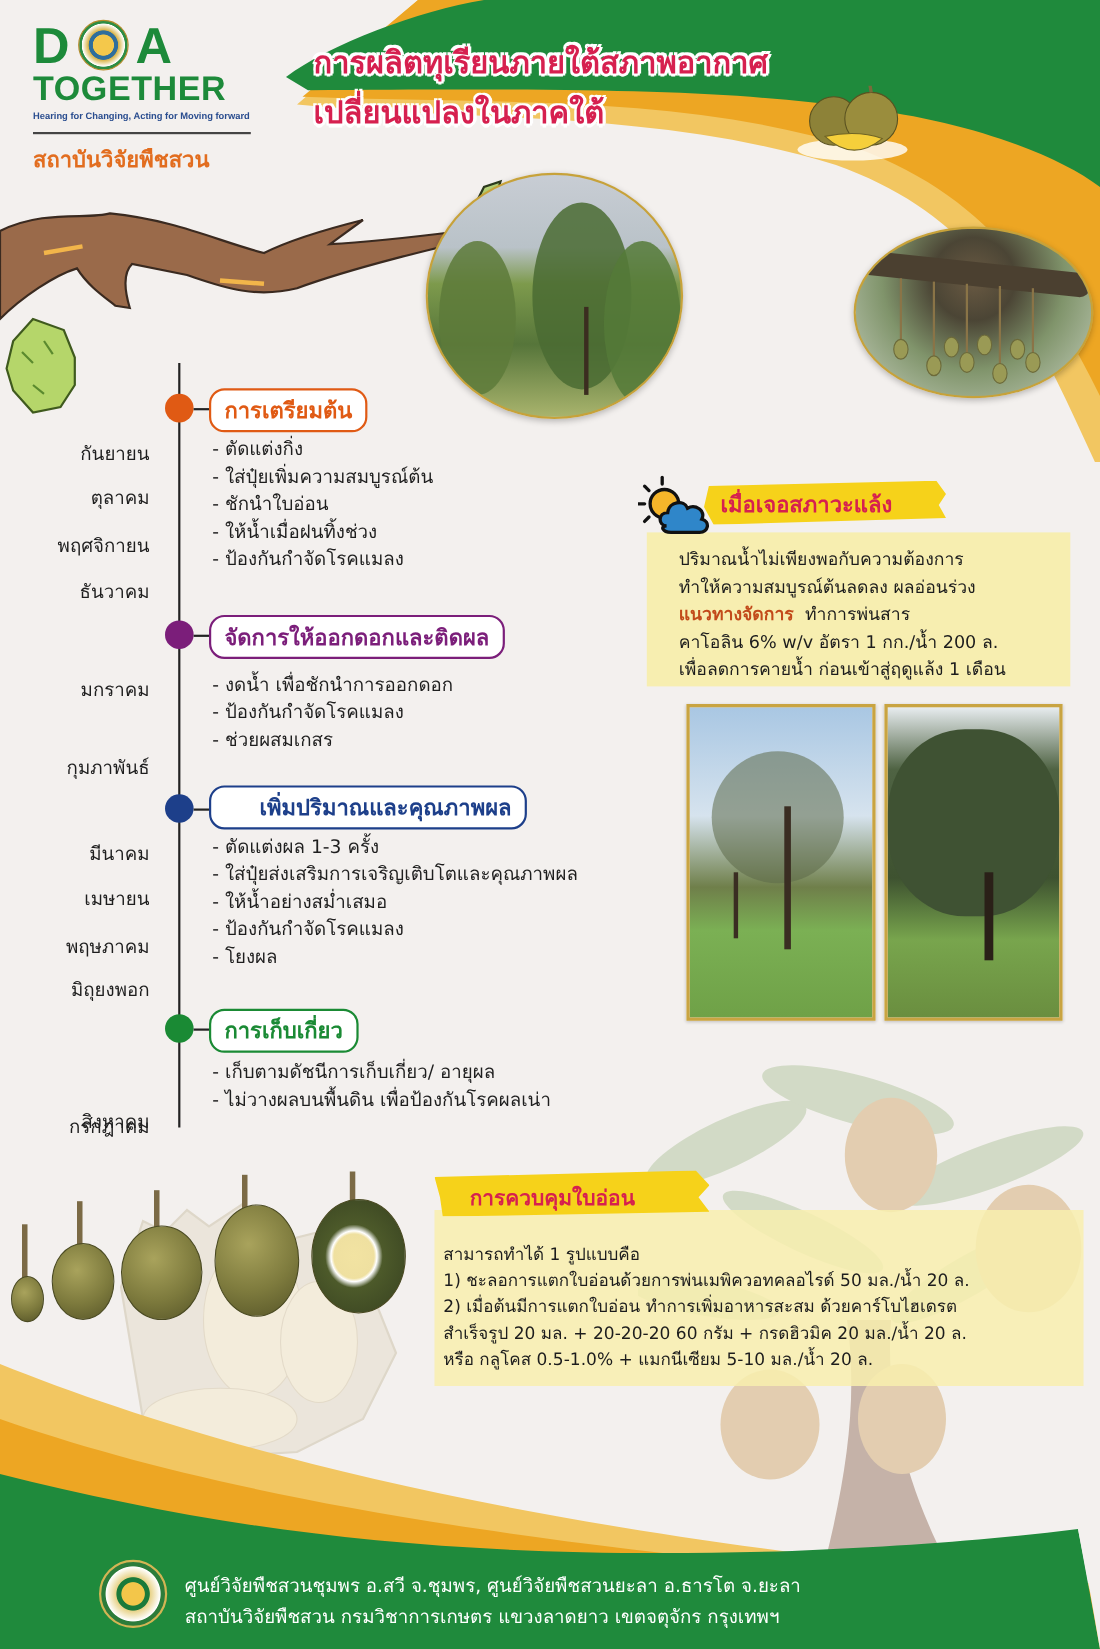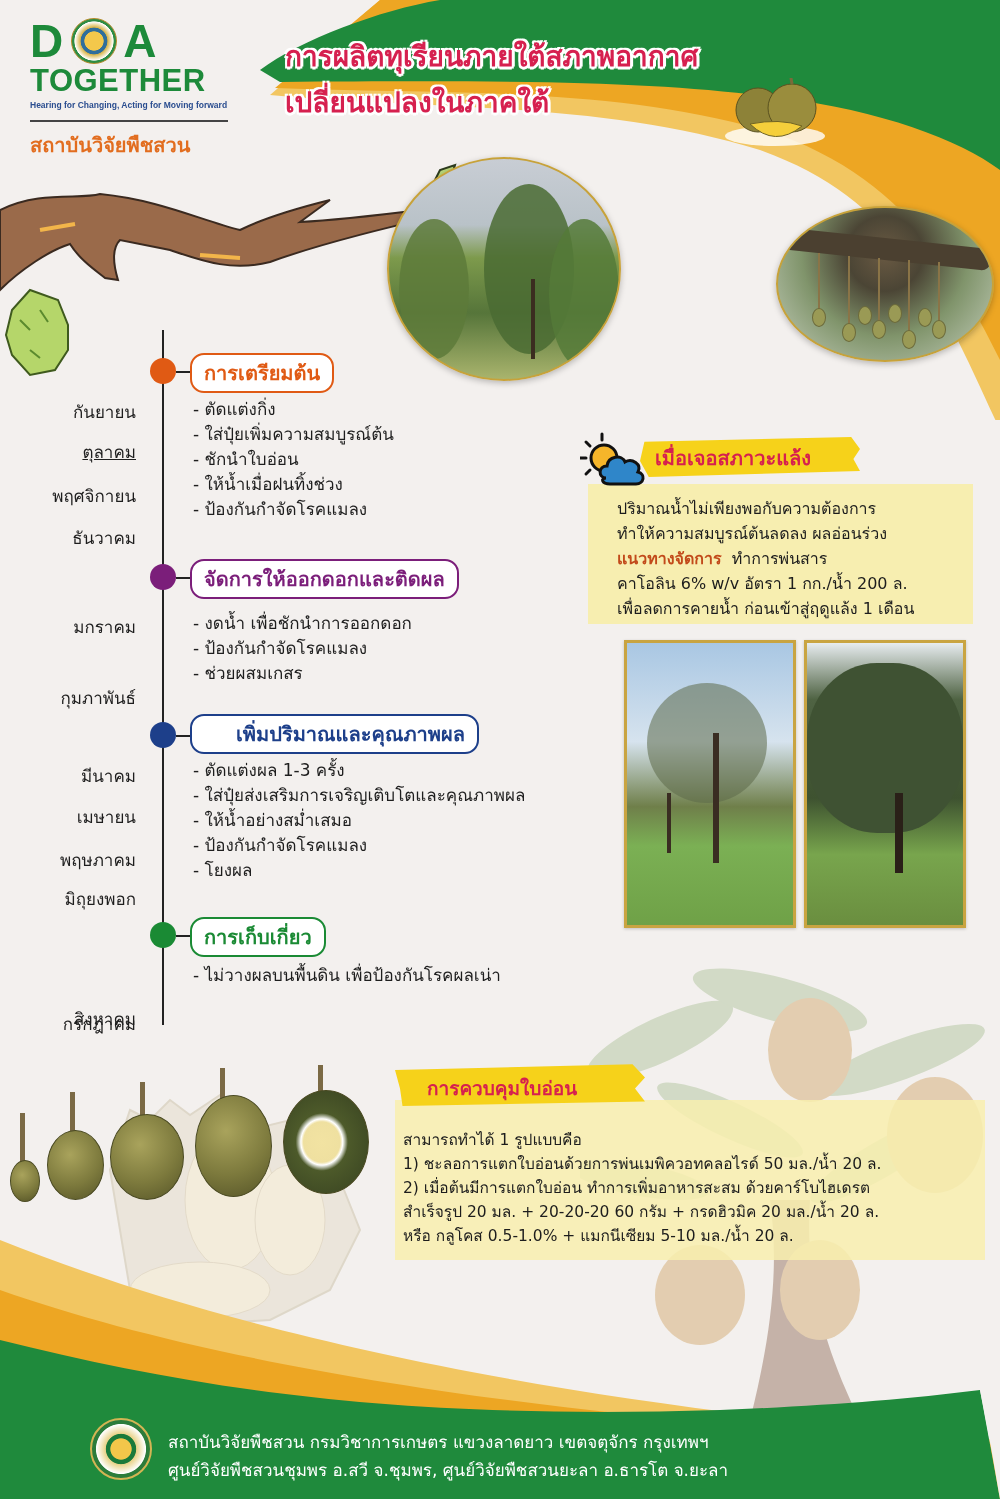--- a/index.html
+++ b/index.html
@@ -178,21 +178,21 @@
   <div class="bud" style="left:140px;top:100px;"></div>
 </div>
 
 <div class="abs tl-line"></div>
 
 <div class="abs phase-dot" style="top:358px;background:#e05a14;"></div>
 <div class="abs phase-conn" style="top:371px;"></div>
 <div class="abs phase-box" style="top:353px;border-color:#e05a14;color:#e05a14;">การเตรียมต้น</div>
 <div class="abs months" style="top:0;">
   <div class="month" style="top:398px;">กันยายน</div>
-  <div class="month" style="top:438px;text-decoration:underline;">ตุลาคม</div>
+  <div class="month" style="top:438px;">ตุลาคม</div>
   <div class="month" style="top:482px;">พฤศจิกายน</div>
   <div class="month" style="top:524px;">ธันวาคม</div>
 </div>
 <div class="abs tasks" style="top:397px;">
   <div class="task">- ตัดแต่งกิ่ง</div>
   <div class="task">- ใส่ปุ๋ยเพิ่มความสมบูรณ์ต้น</div>
   <div class="task">- ชักนำใบอ่อน</div>
   <div class="task">- ให้น้ำเมื่อฝนทิ้งช่วง</div>
   <div class="task">- ป้องกันกำจัดโรคแมลง</div>
 </div>
@@ -228,20 +228,21 @@
 </div>
 
 <div class="abs phase-dot" style="top:922px;background:#1a8a34;"></div>
 <div class="abs phase-conn" style="top:935px;"></div>
 <div class="abs phase-box" style="top:917px;border-color:#1a8a34;color:#1a8a34;">การเก็บเกี่ยว</div>
 <div class="abs months" style="top:0;">
   <div class="month" style="top:964px;margin-top:46px;">กรกฎาคม</div>
   <div class="month" style="top:1005px;">สิงหาคม</div>
 </div>
 <div class="abs tasks" style="top:963px;">
+  <div class="task">- เก็บตามดัชนีการเก็บเกี่ยว/ อายุผล</div>
   <div class="task">- ไม่วางผลบนพื้นดิน เพื่อป้องกันโรคผลเน่า</div>
 </div>
 
 <div class="abs drought-box"></div>
 <div class="abs drought-banner"></div>
 <svg class="abs weather-icon" viewBox="0 0 70 55">
   <g stroke="#111" stroke-width="3" stroke-linecap="round">
     <line x1="22" y1="2" x2="22" y2="8"></line>
     <line x1="6" y1="10" x2="10" y2="14"></line>
     <line x1="0" y1="26" x2="6" y2="26"></line>
@@ -318,15 +319,15 @@
 </div>
 
 <svg class="footer-svg" viewBox="0 0 1000 259" preserveAspectRatio="none">
   <path d="M0 0 C 200 80, 500 160, 1000 200 L 1000 259 L 0 259 Z" fill="#f2c661"></path>
   <path d="M0 50 C 200 120, 500 175, 1000 205 L 1000 259 L 0 259 Z" fill="#eda623"></path>
   <path d="M0 100 C 200 150, 400 180, 720 170 C 820 166, 900 160, 980 150 L 1000 259 L 0 259 Z" fill="#1f8a3c"></path>
   <path d="M980 150 C 990 200, 995 230, 1000 259 L 1000 140 Z" fill="#f3f0ee"></path>
 </svg>
 <div class="abs footer-seal"></div>
 <div class="abs footer-text">
+  <div>ศูนย์วิจัยพืชสวนชุมพร อ.สวี จ.ชุมพร, ศูนย์วิจัยพืชสวนยะลา อ.ธารโต จ.ยะลา</div>
   <div>สถาบันวิจัยพืชสวน กรมวิชาการเกษตร แขวงลาดยาว เขตจตุจักร กรุงเทพฯ</div>
-  <div>ศูนย์วิจัยพืชสวนชุมพร อ.สวี จ.ชุมพร, ศูนย์วิจัยพืชสวนยะลา อ.ธารโต จ.ยะลา</div>
 </div>
 
 </body></html>

